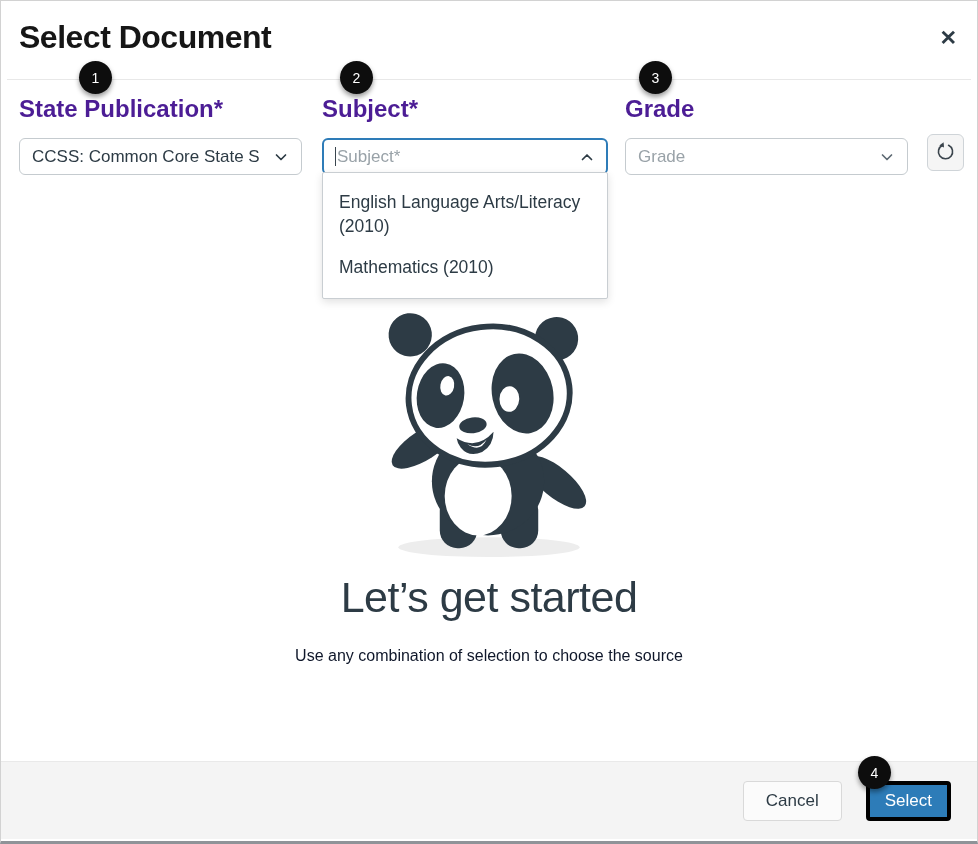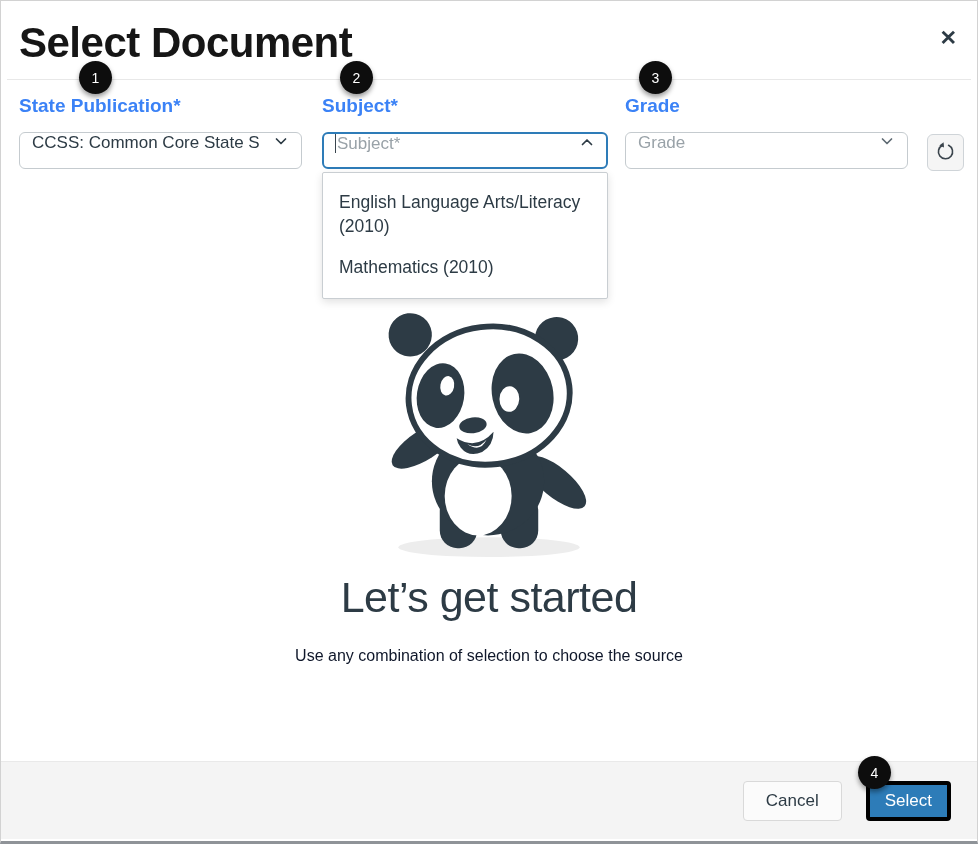--- a/index.html
+++ b/index.html
@@ -8,41 +8,41 @@
 
   .page {
     position:relative; width:978px; height:844px; background:#fff;
     border:1px solid #d2d2d2; border-bottom:3px solid #8f9398;
     overflow:hidden; color:#2D3B45;
   }
 
   
   .title {
     position:absolute; left:18px; top:18px;
-    font-size:42px; font-weight:700; color:#161616; letter-spacing:-0.5px;
+    font-size:32px; font-weight:700; color:#161616; letter-spacing:-0.5px;
   }
   .close-btn {
     position:absolute; right:20px; top:26px; background:none; border:none;
     font-size:21px; font-weight:700; color:#2D3B45; cursor:pointer; line-height:1;
   }
   .header-divider {
     position:absolute; left:6px; right:6px; top:78px; height:1px; background:#e8e8e8;
   }
 
   
   .field { position:absolute; top:94px; }
   .field-1 { left:18px;  width:283px; }
   .field-2 { left:321px; width:286px; }
   .field-3 { left:624px; width:283px; }
-  .field-label { font-size:19px; font-weight:700; color:#3b82f6; }
+  .field-label { font-size:24px; font-weight:700; color:#4c1d95; }
 
   .combo {
     margin-top:15px; height:37px; background:#fff;
     border:1px solid #c5cbcf; border-radius:6px;
-    display:flex; padding:0 12px;
+    display:flex; align-items:center; padding:0 12px;
     font-size:17px; cursor:pointer;
   }
   .combo .value { color:#2D3B45; flex:1; white-space:nowrap; overflow:hidden; }
   .combo .placeholder { color:#969fa0; color:#99a2a8; flex:1; white-space:nowrap; overflow:hidden; }
   .combo.focused { border:2px solid #2e7cb8; padding:0 11px; }
   .caret-bar { display:inline-block; width:1px; height:19px; background:#39454e; vertical-align:-4px; margin-right:1px; }
 
   .chev { flex:none; margin-left:8px; }
   .chev svg { display:block; }
 

